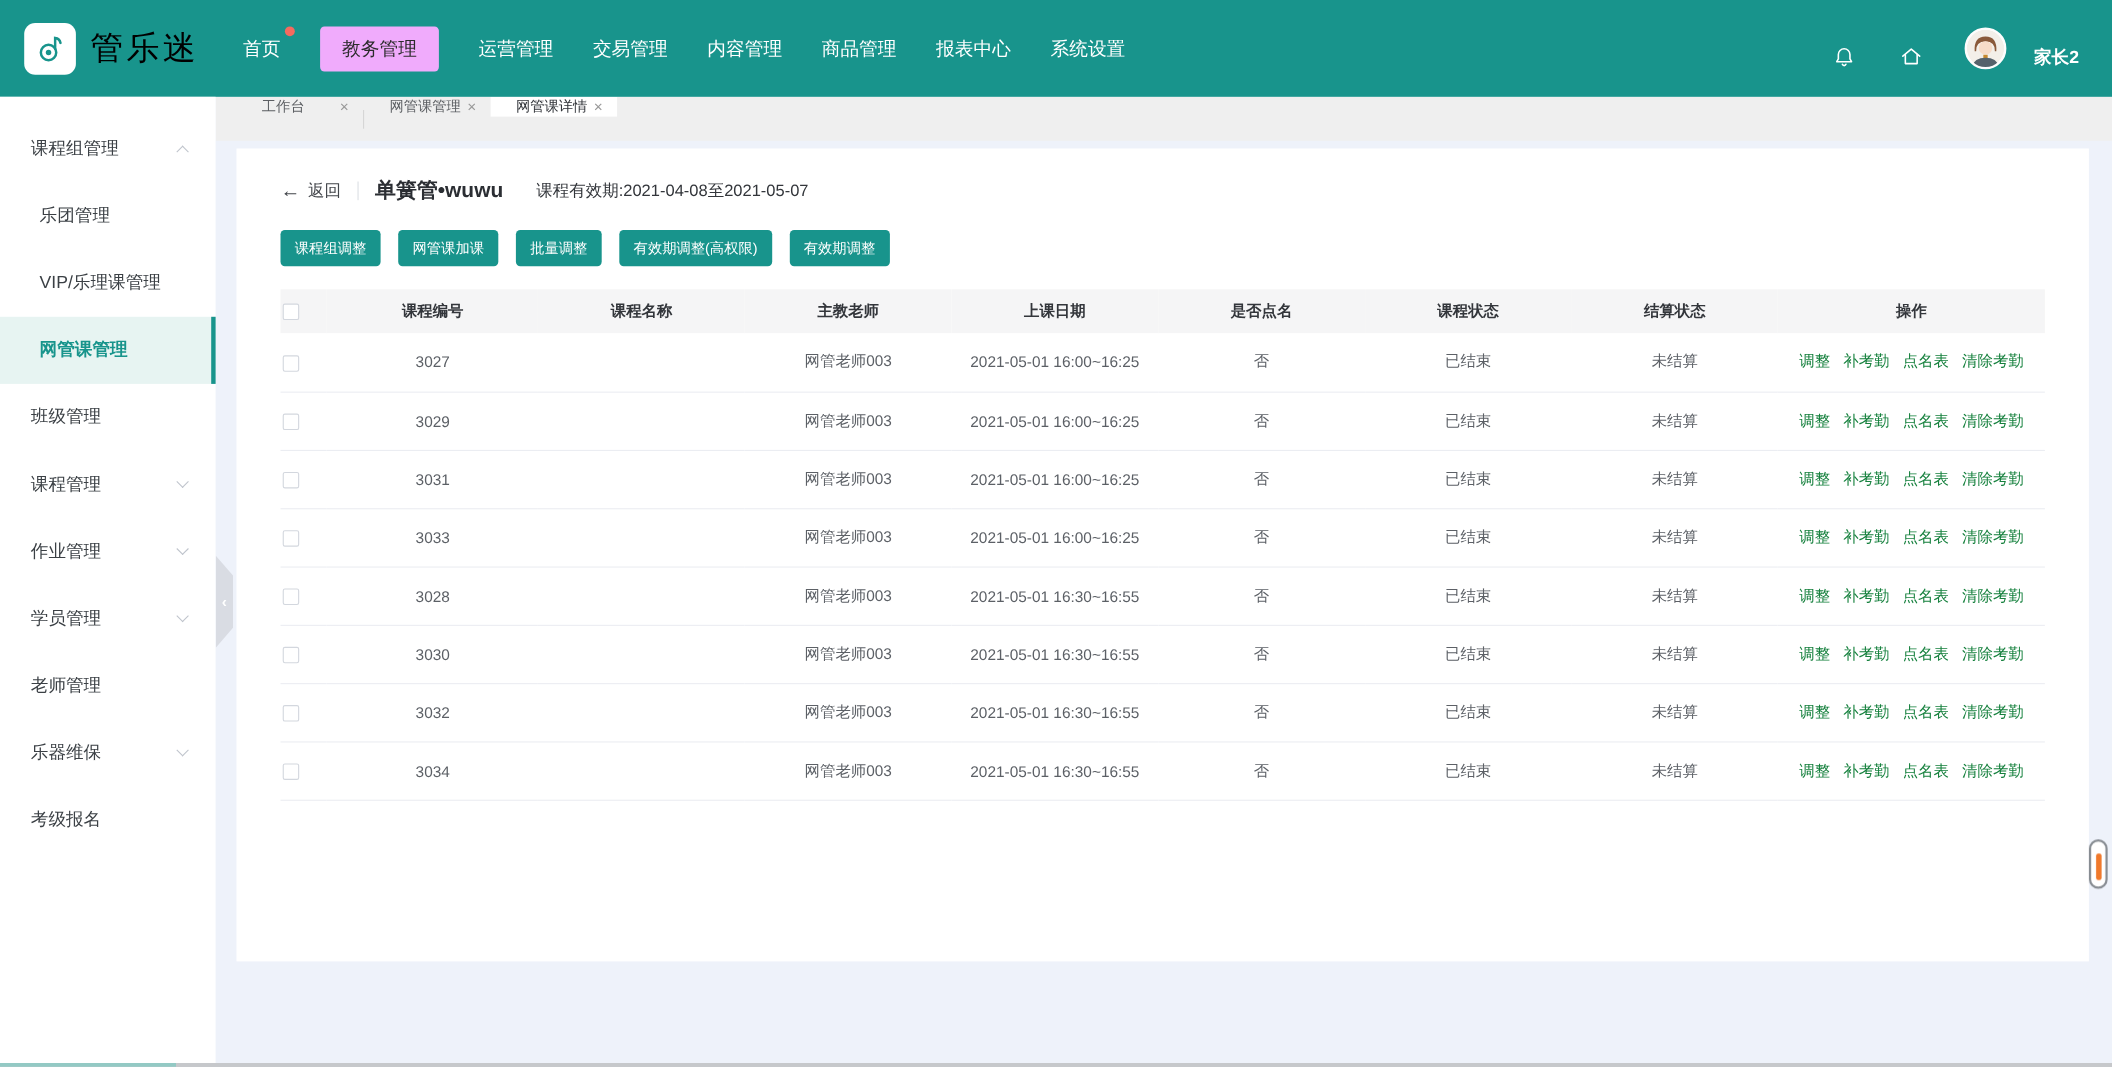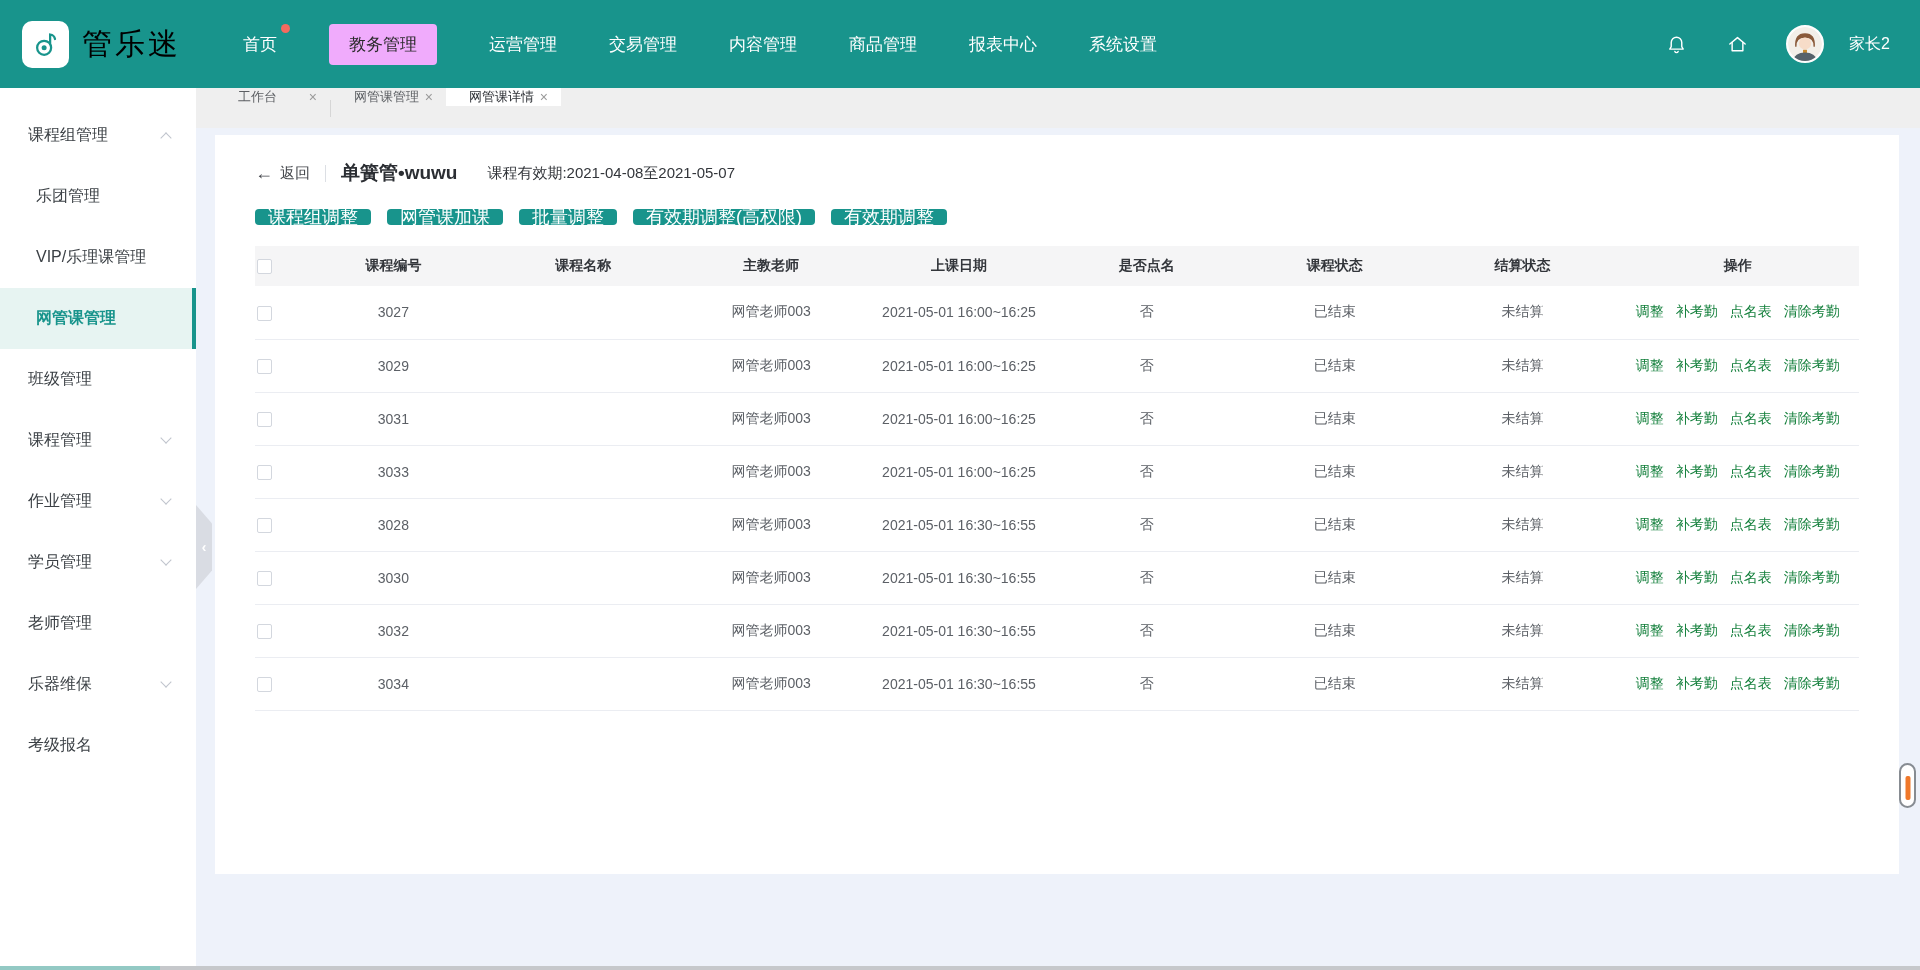--- a/index.html
+++ b/index.html
@@ -6,27 +6,27 @@
   html,body { width:1920px; height:970px; overflow:hidden;
     font-family:"Liberation Sans","DejaVu Sans",sans-serif; background:#eef2fa; }
 
   
   .topbar { height:88px; background:#18948c; display:flex; align-items:center;
     padding:0 30px 0 22px; position:relative; }
   .brand { display:flex; align-items:center; }
   .logo { width:47px; height:47px; background:#fff; border-radius:10px;
     display:flex; align-items:center; justify-content:center; }
   .brand-name { color:#000000; font-size:30px; margin-left:13px; letter-spacing:3px; white-space:nowrap; }
-  .topnav { display:flex; align-items:center; margin-left:62px; gap:52px;justify-content:space-between; }
+  .topnav { display:flex; align-items:center; margin-left:40px; gap:36px;justify-content:space-between; }
   .nav-item { color:#fff; font-size:17px; position:relative; cursor:pointer;
     padding:9px 0; white-space:nowrap; }
   .nav-item.active { background:#f0abfc; color:#2b2b2b; border-radius:4px; padding:9px 20px; }
   .nav-dot { position:absolute; top:0px; right:-13px; width:9px; height:9px;
     background:#f56a5f; border-radius:50%; }
-  .top-right { margin-left:auto; display:flex; align-items:center; gap:37px; }
+  .top-right { margin-left:auto; display:flex; align-items:flex-end; gap:37px;font-weight:bold; }
   .icon-btn { width:24px; height:24px; cursor:pointer; display:flex; align-items:center; justify-content:center; }
   .avatar { width:38px; height:38px; border-radius:50%; overflow:hidden; background:#fff;
     border:2px solid #fdfdfd; cursor:pointer; flex-shrink:0; }
   .username { color:#fff; font-size:16px; margin-left:-12px; cursor:pointer; }
 
   
   .main { display:flex; height:882px; }
   .sidebar { width:196px; background:#fff; position:relative; flex-shrink:0; }
   .side-list { padding-top:17px; }
   .side-item { height:61px; display:flex; align-items:center;
@@ -58,21 +58,21 @@
   .panel { background:#fff; height:739px; padding:0 40px; }
 
   .page-header { display:flex; align-items:center; padding-top:25px; gap:15px; }
   .back-btn { display:flex; align-items:center; gap:7px; font-size:15px; color:#44474c; cursor:pointer; }
   .back-arrow { font-size:18px; line-height:1; color:#44474c; }
   .vdiv { width:1px; height:17px; background:#dcdfe4; }
   .page-title { font-size:19px; font-weight:bold; color:#2b2e33; }
   .validity { font-size:15px; color:#33363b; margin-left:15px; }
 
   .btn-row { display:flex; gap:16px; margin-top:23px; }
-  .btn { background:#18948c; color:#fff; font-size:18px; height:16px; padding:0 13px;
+  .btn { background:#18948c; color:#fff; font-size:13px; height:33px; padding:0 13px;
     border:none; border-radius:4px; display:flex; align-items:center; cursor:pointer; white-space:nowrap;text-align:center; }
 
   .table-wrap { margin-top:21px; }
   table { width:100%; border-collapse:collapse; table-layout:fixed; }
   thead th { background:#f5f5f6; height:40px; font-size:14px; font-weight:bold;
     color:#33363b; text-align:center; }
   thead th.cb-col { text-align:left; padding-left:2px; }
   tbody td { height:53px; border-bottom:1px solid #ebedf2; font-size:14px;
     color:#5c6066; text-align:center; background:#fff; }
   tbody td.cb-col { text-align:left; padding-left:2px; }

